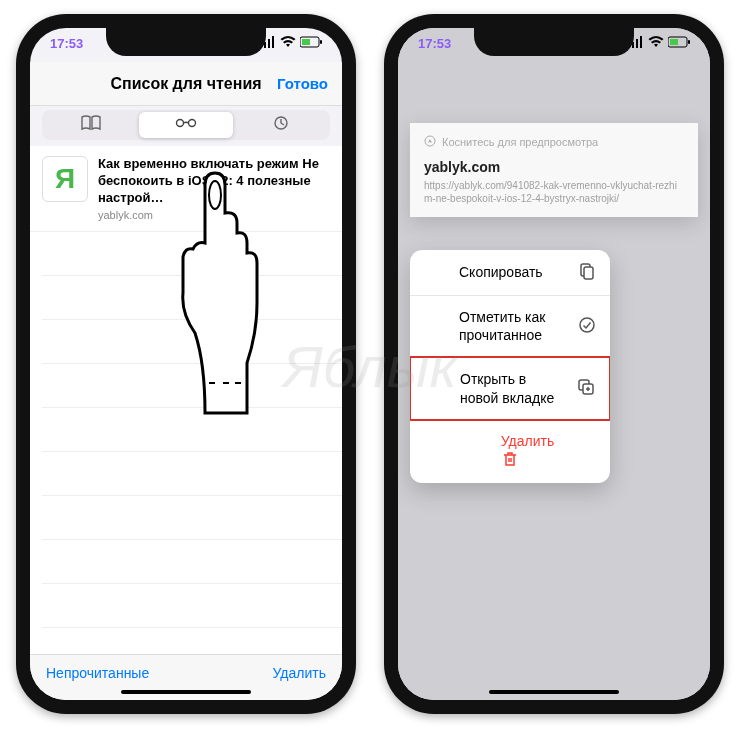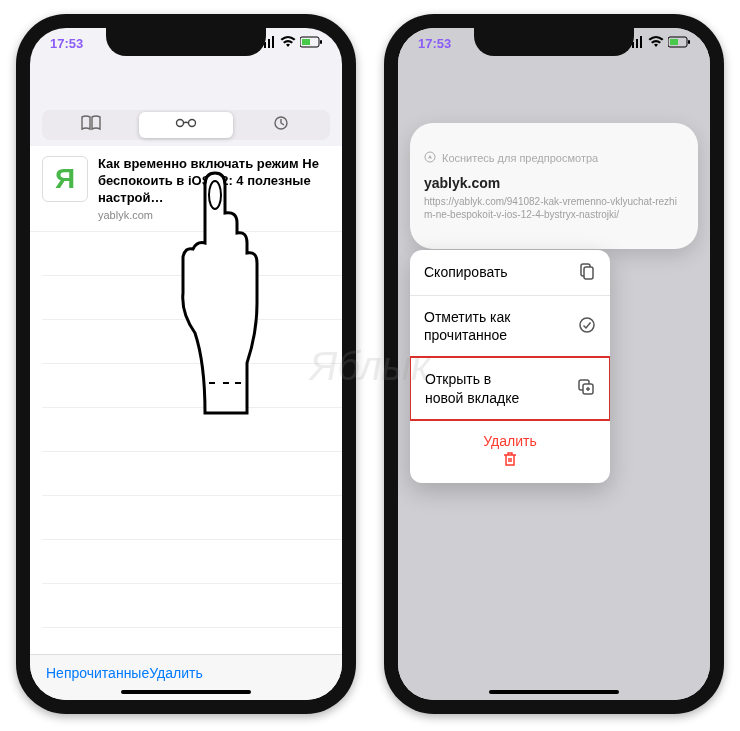--- a/index.html
+++ b/index.html
@@ -23,43 +23,43 @@
   .segment { flex: 1; display: flex; align-items: center; justify-content: center; border-radius: 6px; color: #666; }
   .segment.active { background: #fff; box-shadow: 0 1px 4px rgba(0,0,0,0.2); }
   .seg-icon svg { width: 22px; height: 16px; }
   .list { position: absolute; top: 118px; left: 0; right: 0; bottom: 38px; background: #fff; }
   .list-item { display: flex; padding: 10px 12px; border-bottom: 1px solid #eee; }
   .item-icon { width: 46px; height: 46px; border: 1px solid #ddd; border-radius: 6px; display: flex; align-items: center; justify-content: center; font-size: 28px; font-weight: 700; color: #49b749; background: #fff; margin-right: 10px; flex-shrink: 0; }
   .item-text { flex: 1; overflow: hidden; }
   .item-title { font-size: 13px; font-weight: 600; color: #000; line-height: 1.3; }
   .item-sub { font-size: 11px; color: #888; margin-top: 2px; }
   .row-rule { height: 44px; border-bottom: 1px solid #eee; margin-left: 12px; }
-  .bottom-bar { position: absolute; bottom: 0; left: 0; right: 0; height: 46px; background: #f7f7f8; border-top: 1px solid #ddd; display: flex; align-items: center; padding: 0 16px 10px; font-size: 14px; color: #007aff; }
+  .bottom-bar { position: absolute; bottom: 0; left: 0; right: 0; height: 46px; background: #f7f7f8; border-top: 1px solid #ddd; display: flex; justify-content: space-between; align-items: center; padding: 0 16px 10px; font-size: 14px; color: #007aff; }
   .home-indicator { position: absolute; bottom: 6px; left: 50%; transform: translateX(-50%); width: 130px; height: 4px; background: #000; border-radius: 3px; }
 
   
   .finger { position: absolute; top: 135px; left: 145px; z-index: 30; }
 
   
   .dim-bg { position: absolute; inset: 0; background: #cfcfd3; }
-  .preview-card { position: absolute; top: 95px; left: 12px; right: 12px; background: #f8f8f8; border-radius: 23px; padding: 28px 14px; box-shadow: 0 6px 20px rgba(0,0,0,0.15); }
+  .preview-card { position: absolute; top: 95px; left: 12px; right: 12px; background: #f8f8f8; border-radius: 0; padding: 12px 14px; box-shadow: 0 6px 20px rgba(0,0,0,0.15); }
   .preview-hint-row { display: flex; align-items: center; gap: 6px; color: #aaa; font-size: 11px; margin-bottom: 10px; }
   .preview-domain { font-size: 14px; font-weight: 600; color: #222; margin-bottom: 4px; }
   .preview-url { font-size: 10px; color: #a0a0a0; line-height: 1.3; word-break: break-all; }
   .menu-card { position: absolute; top: 222px; left: 12px; width: 200px; background: #fff; border-radius: 12px; overflow: hidden; box-shadow: 0 8px 24px rgba(0,0,0,0.2); }
   .menu-item { display: flex; align-items: center; justify-content: space-between; padding: 12px 14px; border-bottom: 1px solid #e6e6e6; font-size: 14px; color: #000; }
   .menu-item:last-child { border-bottom: none; }
   .menu-item.highlight { border: 2px solid #d9302a; margin: -1px; z-index: 1; position: relative; background: #fff;}
   .menu-item.danger { color: #ff3b30; flex-direction: column; }
   .menu-item.danger .mi-icon { color: #ff3b30; }
-  .menu-label { line-height: 1.3; }
+  .menu-label { line-height: 1.3; margin-left: 35px; }
   .mi-icon svg { width: 18px; height: 18px; }
   .mi-icon { color: #555; }
 
-  .watermark { position: absolute; left: 50%; top: 50%; transform: translate(-50%,-50%); font-size: 40px; color: rgba(150,150,150,0.18); pointer-events: none; z-index: 50; font-style: italic; }
+  .watermark { position: absolute; left: 50%; top: 50%; transform: translate(-50%,-50%); font-size: 58px; color: rgba(150,150,150,0.18); pointer-events: none; z-index: 50; font-style: italic; }
 </style>
 </head>
 <body>
 
 <div class="phone left">
   <div class="screen">
     <div class="notch"></div>
 
     <div class="status-bar">
       <span>17:53</span>
@@ -74,20 +74,24 @@
               <path d="M8 11 L6 8.5 Q8 7 10 8.5 Z M3 6 Q8 2 13 6 L11.5 7.5 Q8 4.8 4.5 7.5 Z M0.5 3 Q8 -3 15.5 3 L14 4.5 Q8 -0.5 2 4.5 Z" fill="#000"></path>
             </svg></span>
         <span class="battery-icon"><svg viewBox="0 0 22 12">
               <rect x="0" y="1" width="19" height="10" rx="2" fill="none" stroke="#000" stroke-width="1"></rect>
               <rect x="20" y="4" width="2" height="4" rx="1" fill="#000"></rect>
               <rect x="2" y="3" width="8" height="6" fill="#49c949"></rect>
             </svg></span>
       </span>
     </div>
 
+    <div class="nav-bar">
+      <span class="nav-title">Список для чтения</span>
+      <span class="nav-done">Готово</span>
+    </div>
 
     <div class="segmented">
       <div class="segment">
         <span class="seg-icon"><svg viewBox="0 0 22 16">
               <path d="M2 2 Q6 0 10 2 V14 Q6 12 2 14 Z M12 2 Q16 0 20 2 V14 Q16 12 12 14 Z" fill="none" stroke="#666" stroke-width="1.4"></path>
             </svg></span>
       </div>
       <div class="segment active">
         <span class="seg-icon"><svg viewBox="0 0 22 10">
               <circle cx="5" cy="5" r="3.5" fill="none" stroke="#444" stroke-width="1.4"></circle>

